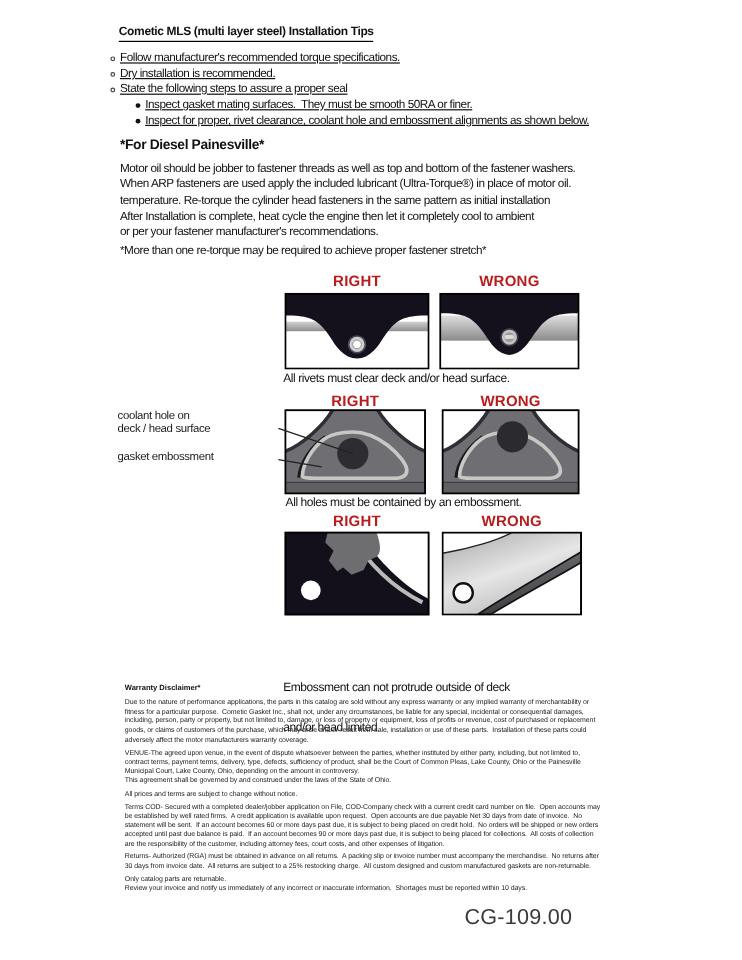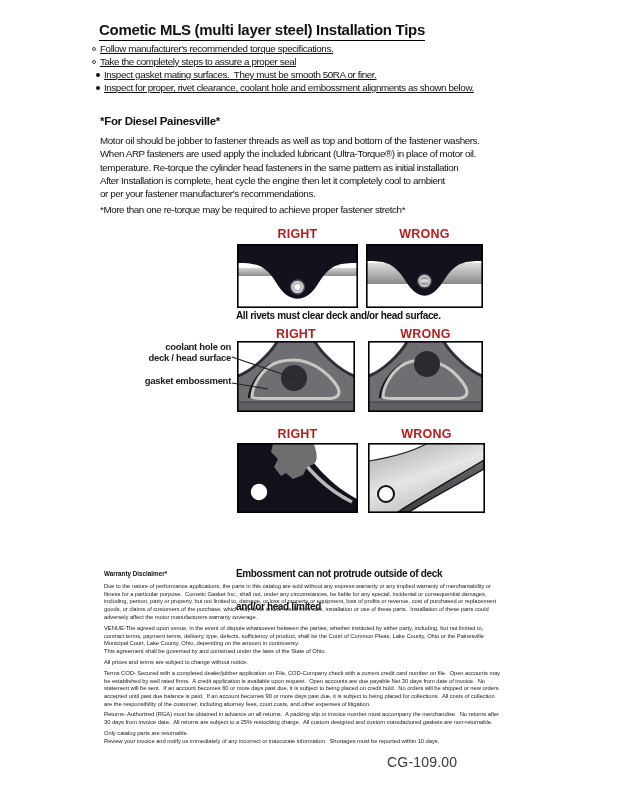--- a/index.html
+++ b/index.html
@@ -5,70 +5,74 @@
   * { margin:0; padding:0; box-sizing:border-box; }
   html,body { background:#ffffff; }
   #page {
     position:relative; width:618px; height:800px; background:#fff;
     font-family:"Liberation Sans", sans-serif; color:#111; overflow:hidden;
   }
   .abs { position:absolute; }
 
   
   .title {
-    left:99px; top:21px; font-size:15px; font-weight:bold; letter-spacing:-0.3px;
+    left:99px; top:21px; font-size:10px; font-weight:bold; letter-spacing:-0.3px;
     border-bottom:1.5px solid #000; padding-bottom:2px; display:inline-block;
   }
 
   
   .bullets { left:92px; top:43px;text-decoration:underline; }
   .brow { display:flex; align-items:flex-start; height:13px; font-size:9.8px; letter-spacing:-0.4px; white-space:pre; }
-  .brow.sub { margin-left:4px; }
+  .brow.sub { margin-left:21px; }
   .bm { flex:0 0 auto; width:4px; height:4px; border-radius:50%; margin:3.5px 4px 0 0; }
   .bm.open { border:1px solid #444; }
   .bm.fill { background:#111; }
 
   
   .dheading { left:100px; top:115px; font-size:11.5px; font-weight:bold; letter-spacing:-0.3px; }
   .para { position:absolute; left:100px; line-height:13px; font-size:9.8px; letter-spacing:-0.4px; }
   .para div { white-space:pre; }
   .p1 { top:134px; } .p2 { top:161px; } .p3 { top:203px;text-align:right; }
 
   
   .rw-label { position:absolute; text-align:center; font-size:12.5px; font-weight:bold; letter-spacing:0.2px; color:#b91c1c; white-space:pre; }
-  .caption { position:absolute; font-size:10px; font-weight:bold; letter-spacing:-0.35px; color:#111; white-space:pre; line-height:11px; }
+  .caption { position:absolute; font-size:10px; font-weight:normal; letter-spacing:-0.35px; color:#111; white-space:pre; line-height:11px; }
   .panel { position:absolute; }
-  .callout { position:absolute; width:133px; left:98px; text-align:right; font-size:9.5px; letter-spacing:-0.3px; line-height:10.5px; color:#1a1a1a;font-weight:bold; }
+  .callout { position:absolute; width:133px; left:98px; font-size:9.5px; letter-spacing:-0.3px; line-height:10.5px; color:#1a1a1a; }
   .callout div { white-space:pre; }
   .pointers { position:absolute; left:96px; top:336px; pointer-events:none; z-index:6; }
 
   
   .wheading { left:104px; top:570px; font-size:6.3px; font-weight:bold; letter-spacing:0; }
   .wpara { position:absolute; left:104px; font-size:5.8px; letter-spacing:-0.05px; line-height:7.7px; color:#222; }
   .wpara div { white-space:pre; }
   .w1 { top:583px; } .w2 { top:625px; } .w3 { top:659px; }
   .w4 { top:670px; } .w5 { top:711px; } .w6 { top:730px; }
 
-  .footer-code { left:387px; top:754px; font-size:14px; letter-spacing:0.2px; color:#3a3a3a;text-align:center; }
+  .footer-code { left:387px; top:754px; font-size:18px; letter-spacing:0.2px; color:#3a3a3a;text-align:center; }
 </style>
 </head>
 <body>
 
 <div id="page">
 
   <div class="abs title">Cometic MLS (multi layer steel) Installation Tips</div>
 
   <div class="abs bullets">
     <div class="brow">
       <span class="bm open"></span>
       <span>Follow manufacturer's recommended torque specifications.</span>
     </div>
     <div class="brow">
       <span class="bm open"></span>
-      <span>Take the completely steps to assure a proper seal</span>
+      <span>Dry installation is recommended.</span>
+    </div>
+    <div class="brow">
+      <span class="bm open"></span>
+      <span>State the following steps to assure a proper seal</span>
     </div>
     <div class="brow sub">
       <span class="bm fill"></span>
       <span>Inspect gasket mating surfaces.  They must be smooth 50RA or finer.</span>
     </div>
     <div class="brow sub">
       <span class="bm fill"></span>
       <span>Inspect for proper, rivet clearance, coolant hole and embossment alignments as shown below.</span>
     </div>
   </div>
@@ -167,20 +171,21 @@
       <path d="M76,1 C83,13 100,29 114,35" stroke="#2f2e35" stroke-width="3" fill="none"></path>
       <rect x="1" y="61" width="113" height="9" fill="#606064"></rect>
       <line x1="1" y1="61" x2="114" y2="61" stroke="#3f3e44" stroke-width="1.2"></line>
       <path d="M12,57 C13,45 22,31 34,23" stroke="#19171e" stroke-width="2.6" fill="none"></path>
       <path d="M15,56 C15,47 22,33 33,25 C40,20 48,19 57,19 C67,19 76,24 84,30 C92,37 99,46 99,51 C99,55.5 95,57.5 88,57.5 L26,57.5 C19,57.5 15,57 15,56 Z" fill="none" stroke="#c6c9c3" stroke-width="3"></path>
       <circle cx="59" cy="23" r="13" fill="#2a2a2f"></circle>
       <rect x="0.8" y="0.8" width="113.4" height="69.4" fill="none" stroke="#000" stroke-width="1.6"></rect>
     </svg>
   </div>
 
+  <div class="caption" style="left:238px;top:414px;">All holes must be contained by an embossment.</div>
 
   <div class="rw-label" style="left:237px;top:427px;width:121px;">RIGHT</div>
   <div class="rw-label" style="left:368px;top:427px;width:117px;">WRONG</div>
 
   <div class="panel" style="left:237px;top:443px;">
     <svg width="121" height="70" viewBox="0 0 121 70">
       <rect x="0" y="0" width="121" height="70" fill="#13101b"></rect>
       <path d="M63,1 C74,18 93,42 120,56 L120,1 Z" fill="#ffffff"></path>
       <path d="M54,1 C65,19 85,44 115,59" stroke="#b8bbb6" stroke-width="3.4" fill="none"></path>
       <path d="M36,1 L77,1 C79,8 82,16 77,21 L70,24 L66,32 L56,36 L49,30 L44,33 L37,24 L41,16 L34,9 Z" fill="#6e6e70"></path>

